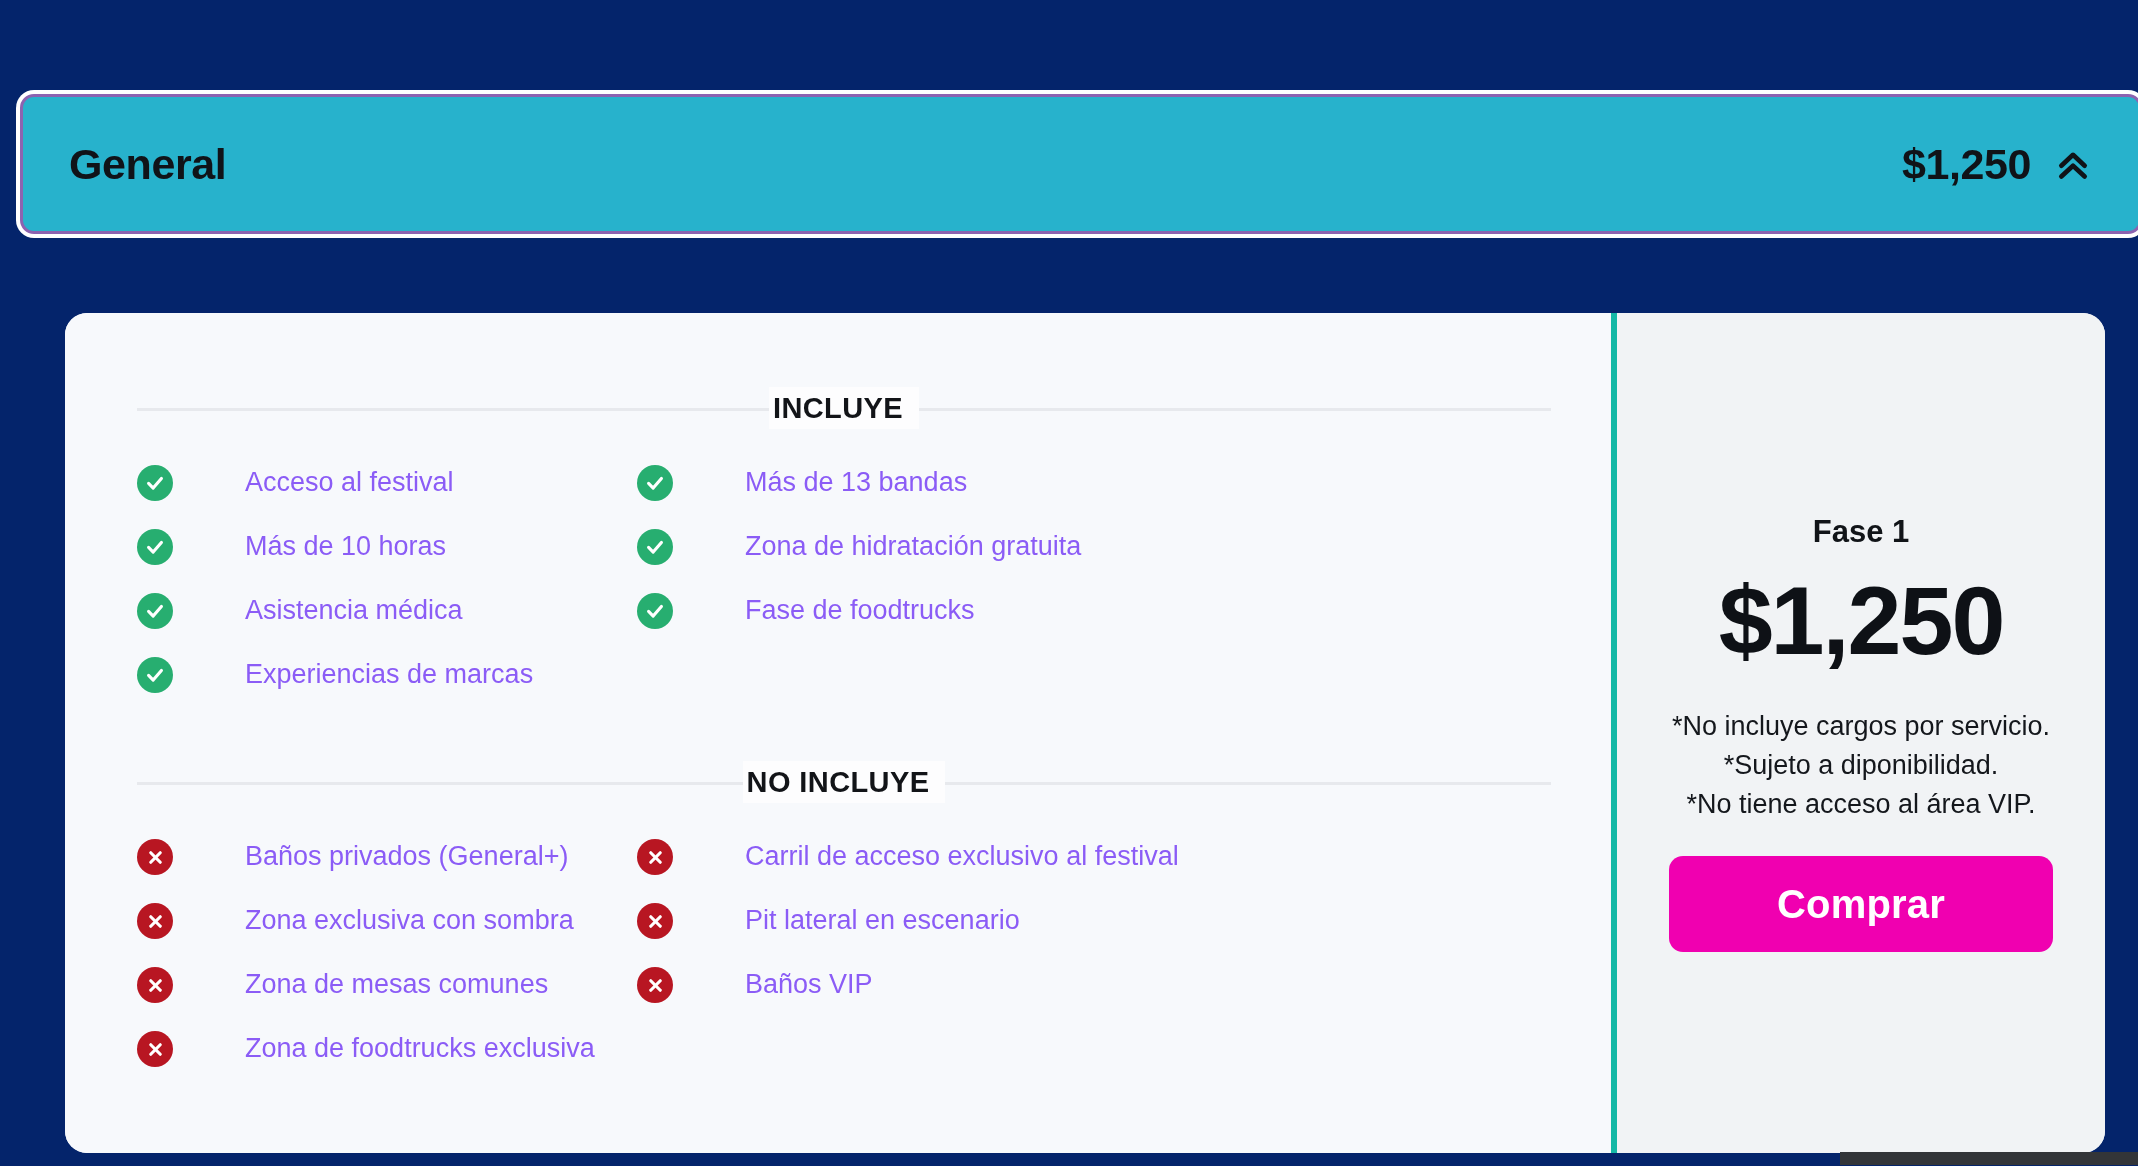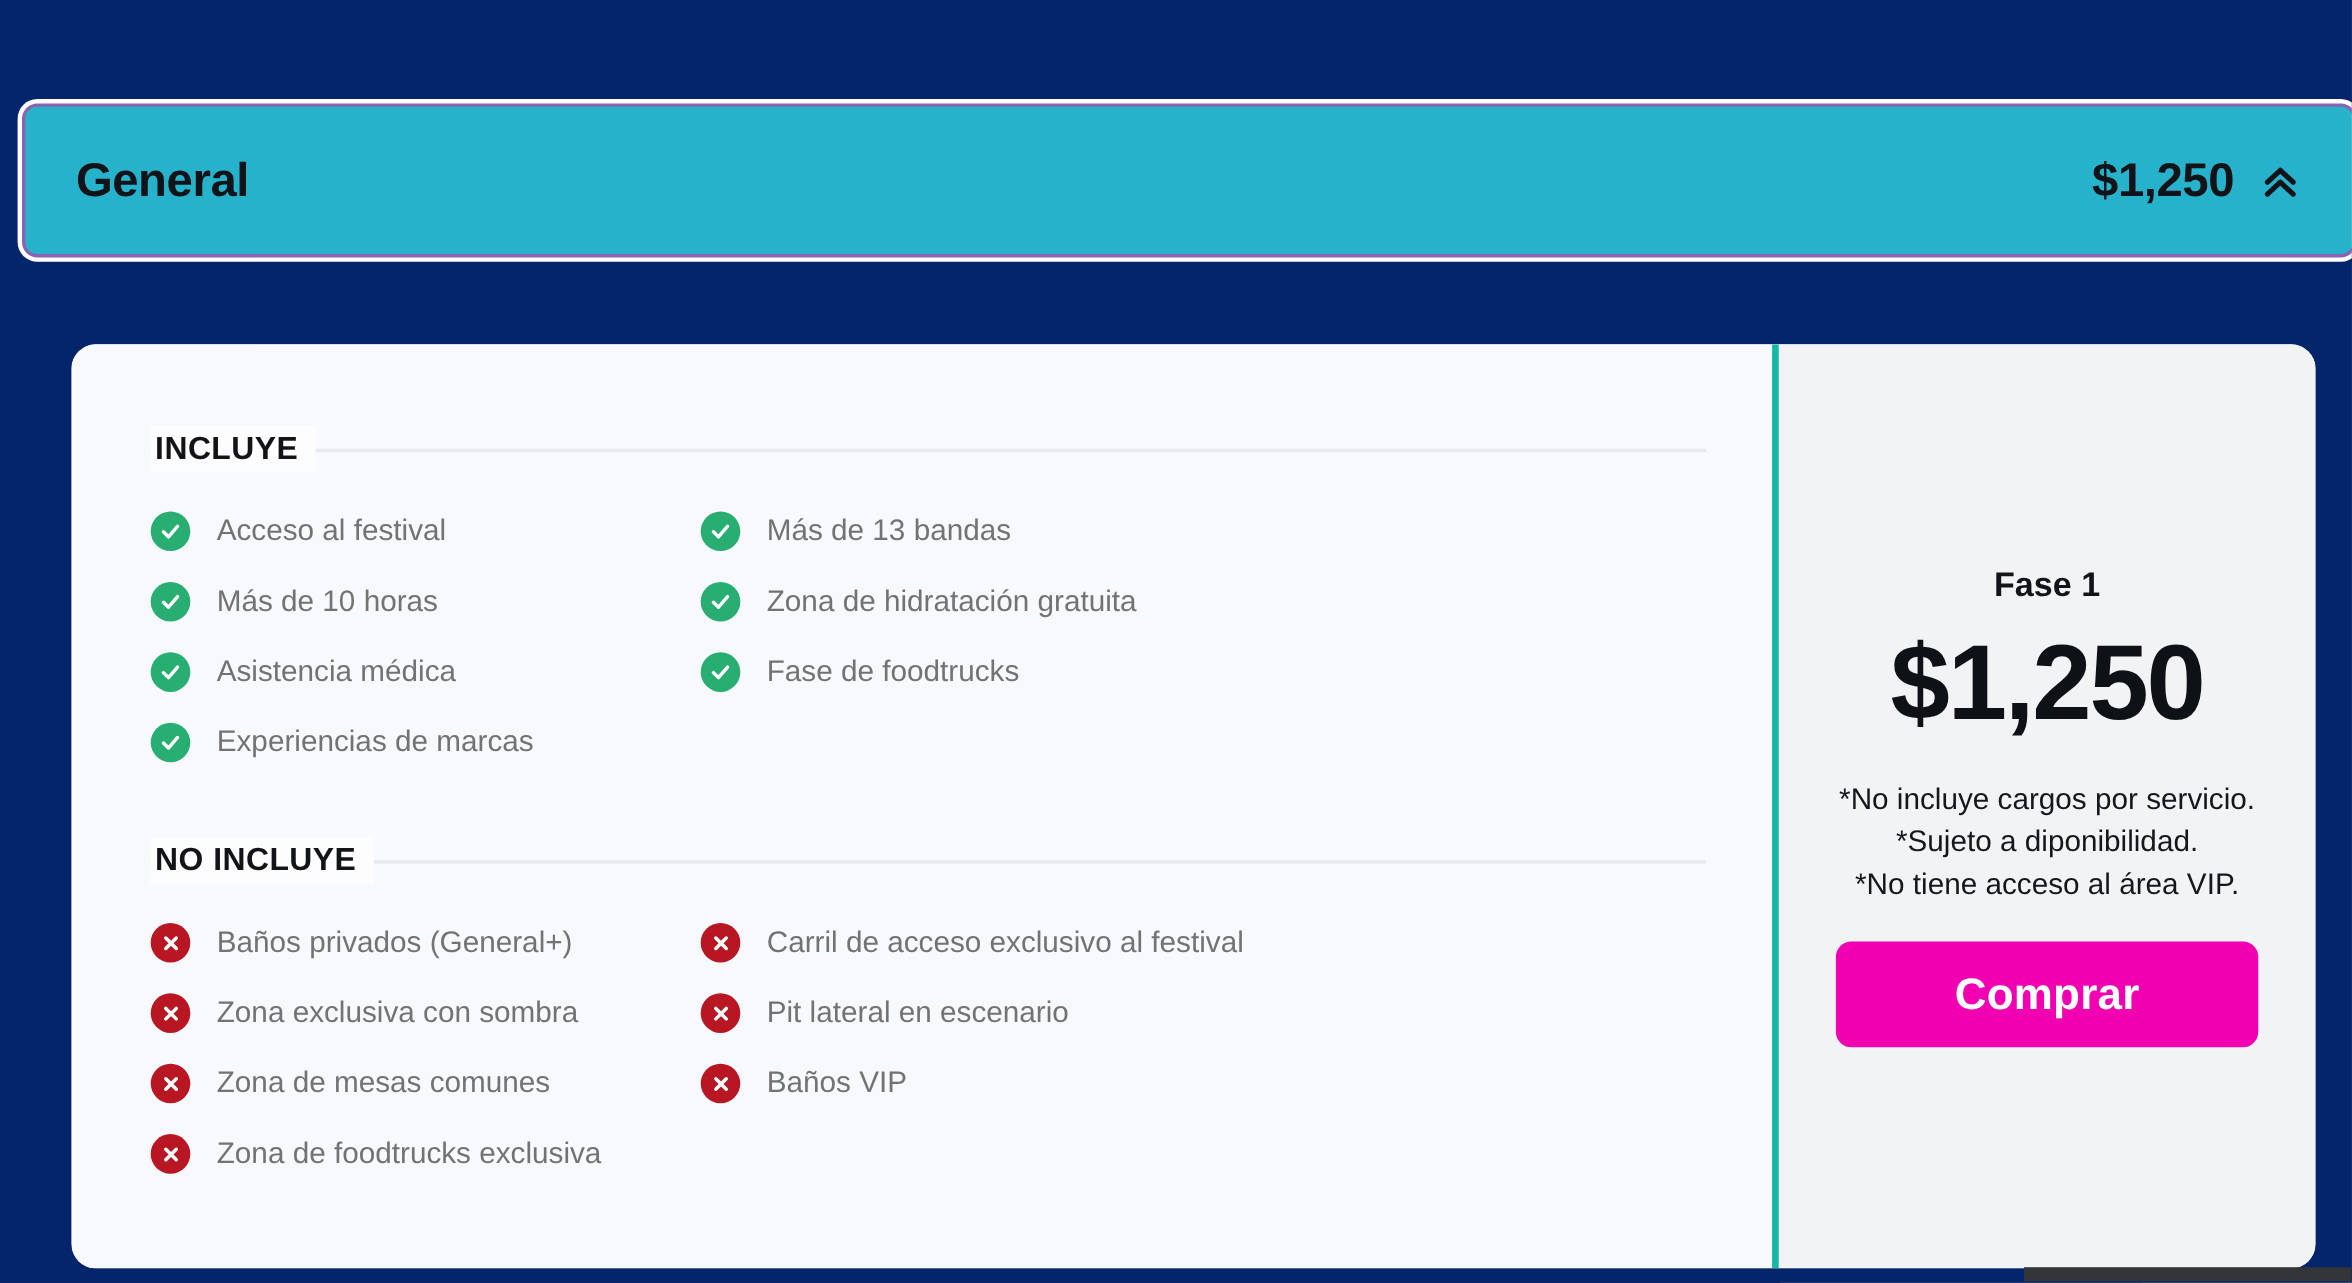--- a/index.html
+++ b/index.html
@@ -82,20 +82,21 @@
     background: #F7F9FC;
     border-radius: 22px;
     display: flex;
     overflow: hidden;
   }
 
   .card-left {
     width: 1546px;
     background: #F7F9FC;
     padding: 74px 60px 52px 72px;
+    text-align: center;
   }
 
   .card-right {
     flex: 1;
     background: #F1F3F5;
     border-left: 6px solid #14b8a6;
     display: flex;
     flex-direction: column;
     align-items: center;
     justify-content: center;
@@ -155,23 +156,24 @@
     justify-content: center;
   }
 
   .feat-icon.ok  { background: #27AE70; }
   .feat-icon.no  { background: #B81622; }
 
   .feat-icon svg { display: block; }
 
   .feat-label {
     font-size: 27px;
-    color: #737373;
+    color: #8b5cf6;
     line-height: 1.15;
     white-space: nowrap;
+    margin-left: 48px;
   }
 
   .spacer-block { height: 54px; }
 
   
   .phase-label {
     font-size: 31px;
     font-weight: bold;
     color: #111418;
     margin-bottom: 22px;

